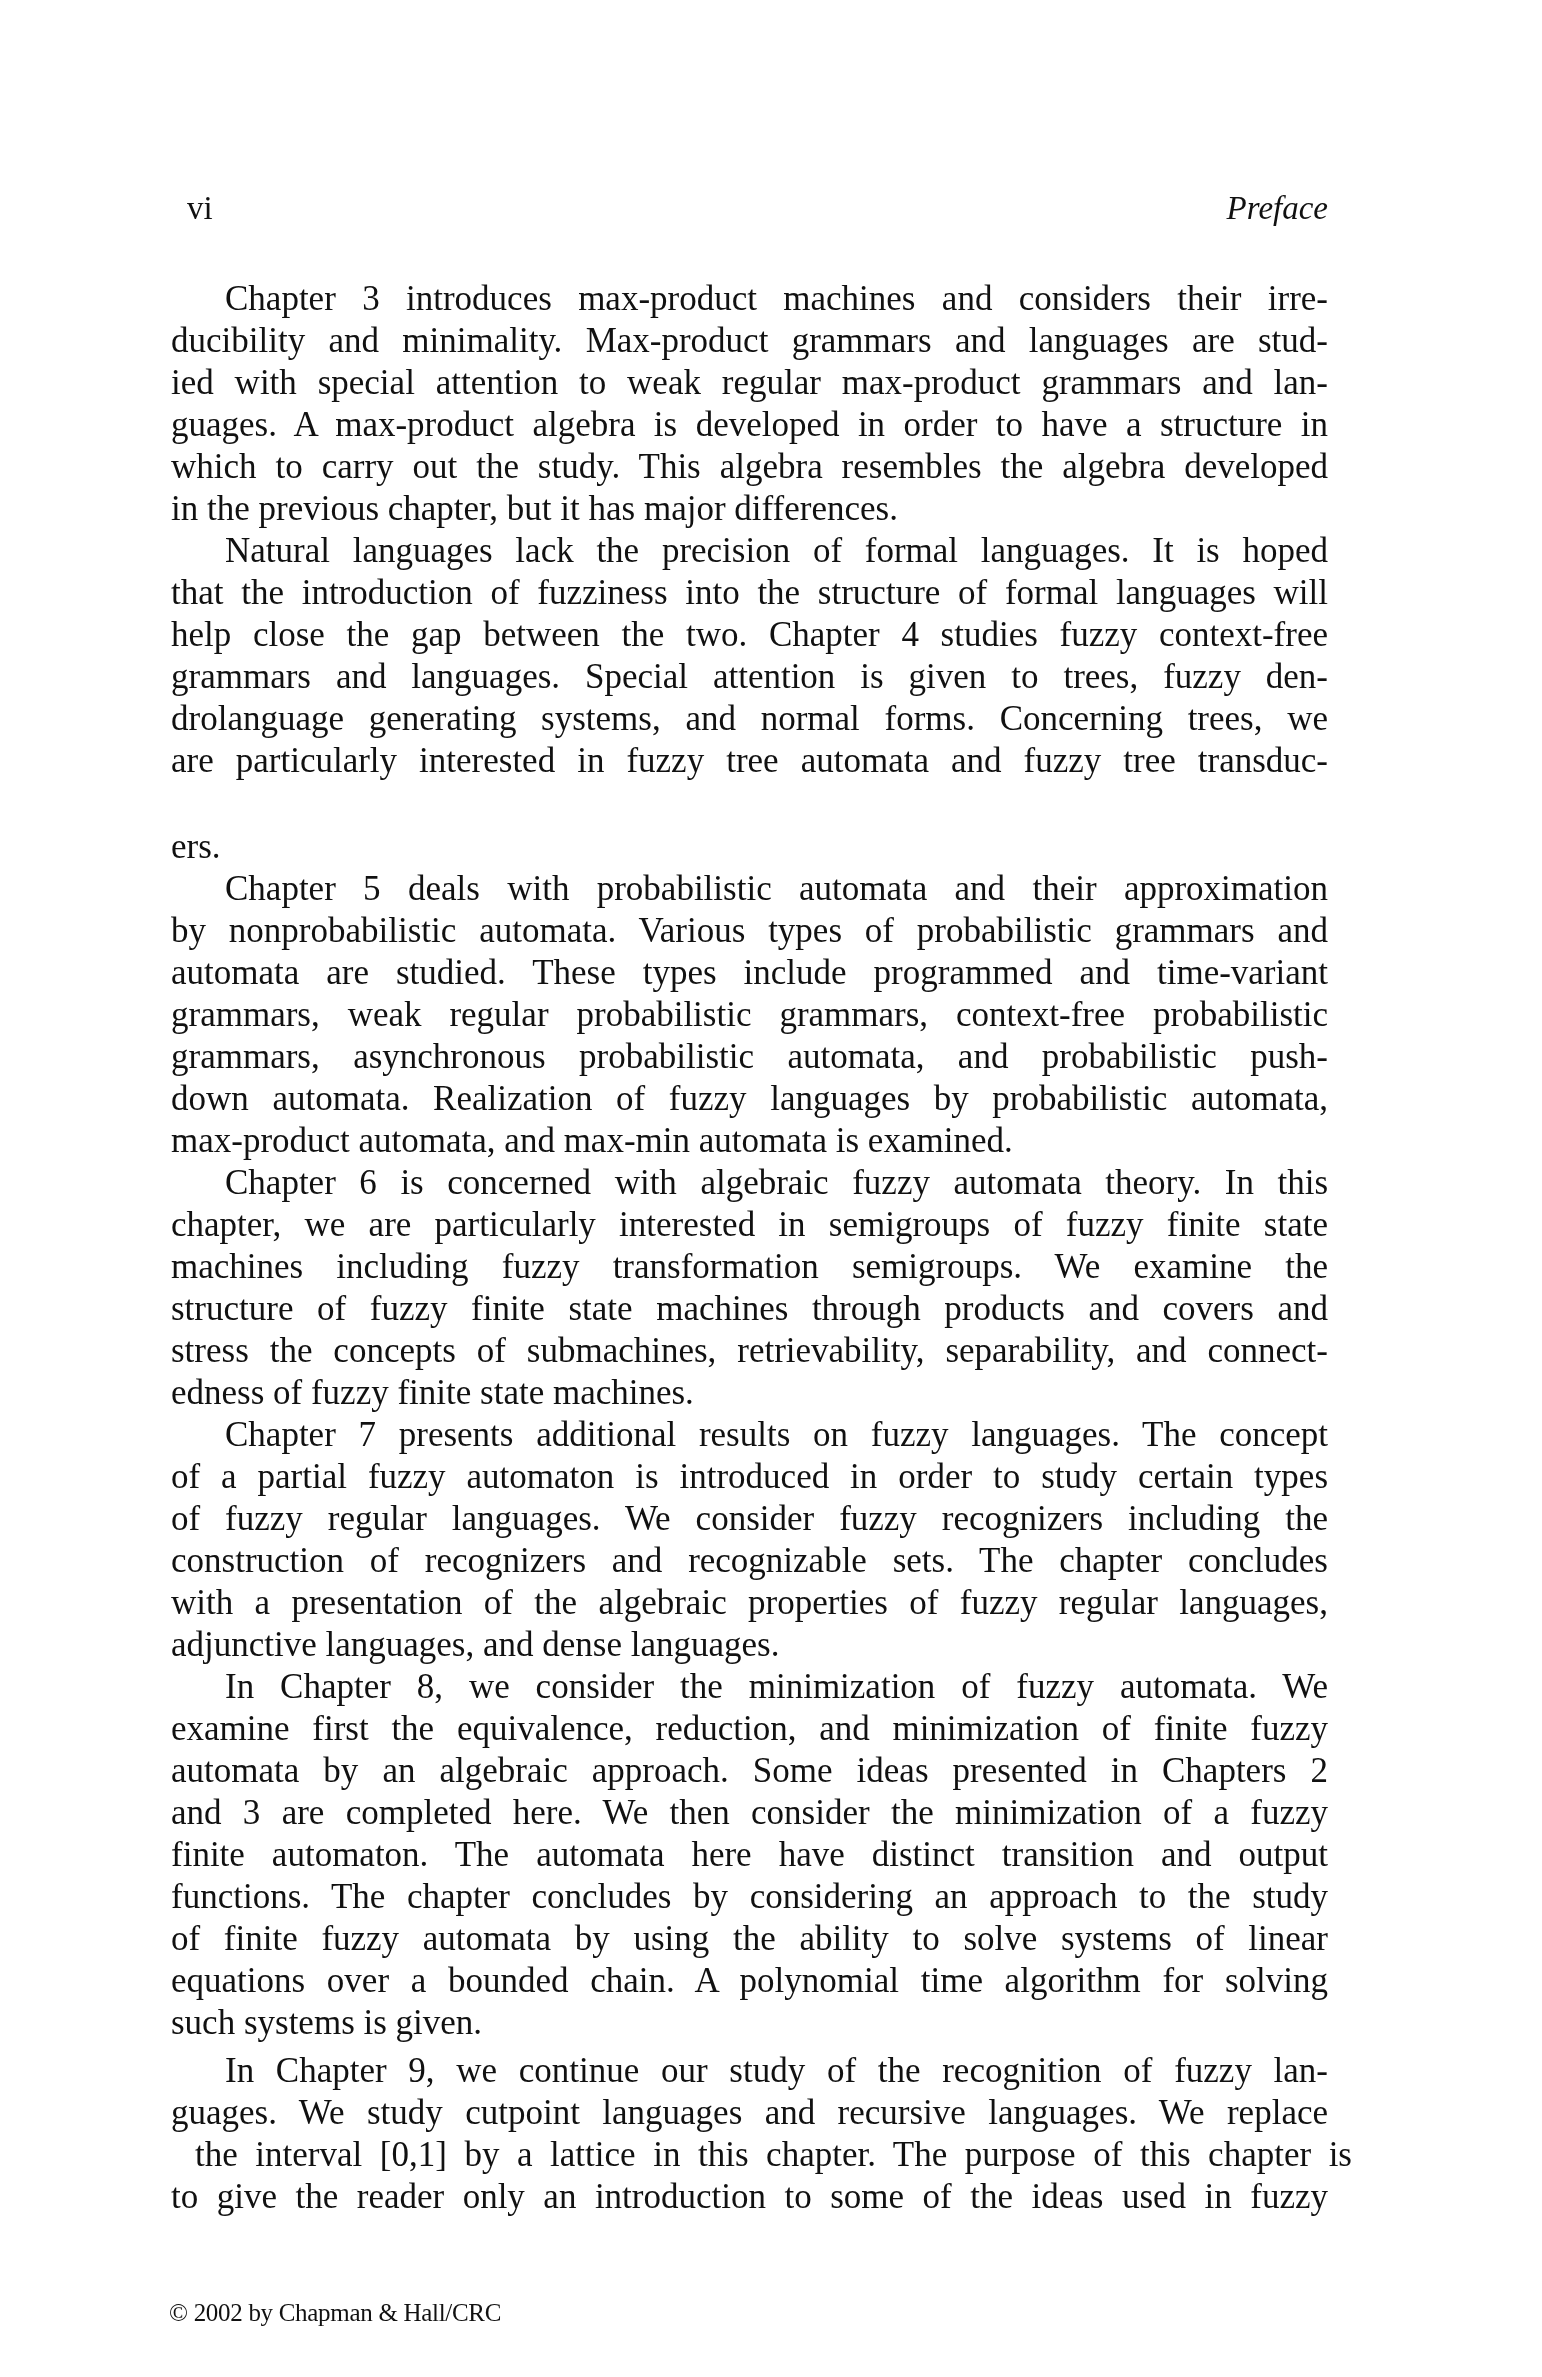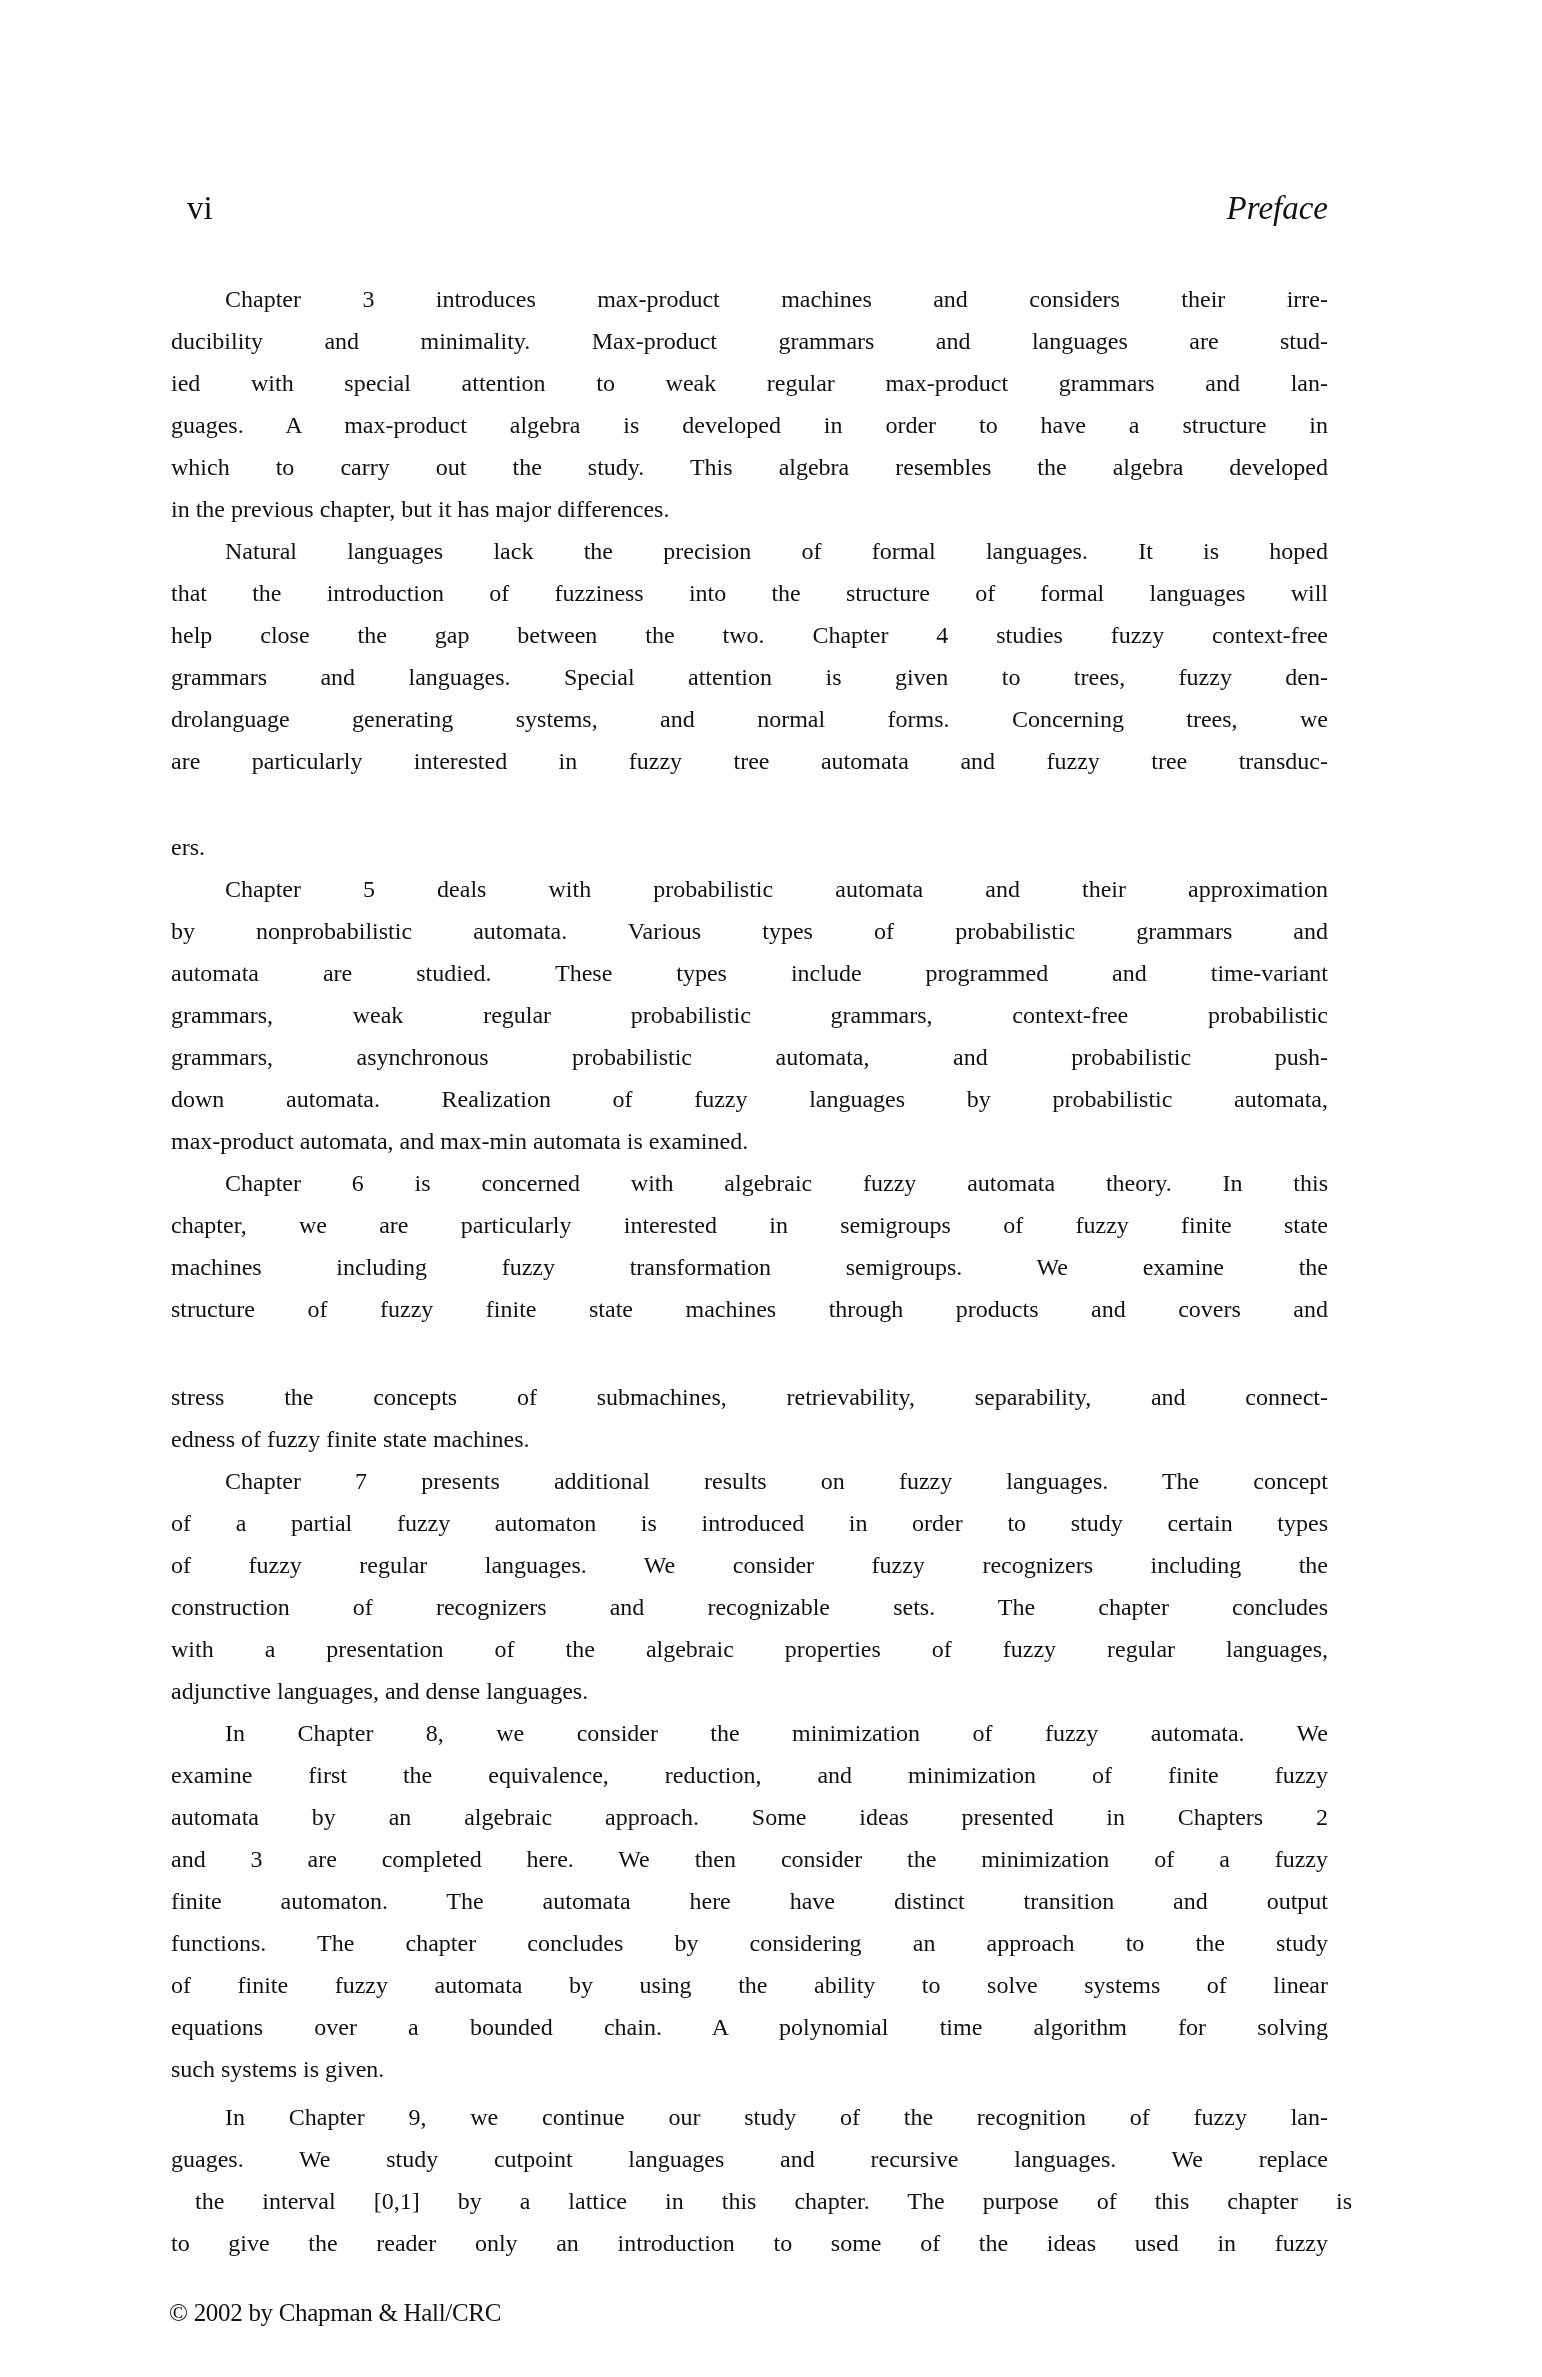--- a/index.html
+++ b/index.html
@@ -3,21 +3,21 @@
 <meta charset="utf-8">
 <style>
   html, body { margin: 0; padding: 0; background: #ffffff; }
   body { width: 1542px; height: 2377px; position: relative; overflow: hidden; color: #111; }
   .page { position: absolute; left: 0; top: 0; width: 1542px; height: 2377px; background: #fff; }
   .header { position: absolute; left: 171px; top: 190px; width: 1157px; height: 43px;
             font-family: "Liberation Serif", "DejaVu Serif", serif; font-size: 33px; }
   .header .num { position: absolute; left: 16px; top: 0; }
   .header .title { position: absolute; right: 0; top: 0; font-style: italic; }
   .body { position: absolute; left: 171px; top: 278px; width: 1157px;
-          font-family: "Liberation Serif", "DejaVu Serif", serif; font-size: 24px; line-height: 42px; }
+          font-family: "Liberation Serif", "DejaVu Serif", serif; font-size: 35px; line-height: 42px; }
   .para { margin: 0 0 0 0; }
   .para.gap { margin-top: 6px; }
   .line { display: block; text-align: justify; text-align-last: justify; white-space: nowrap; height: 42px; overflow: visible; }
   .line.last { text-align-last: left; }
   .line.first { padding-left: 54px; }
   .footer { position: absolute; left: 169px; top: 2299px; font-family: "Liberation Serif", "DejaVu Serif", serif;
             font-size: 25px; letter-spacing: -0.3px; }
 </style>
 </head>
 <body>
@@ -53,21 +53,21 @@
         <span class="line" style="width: 1157px; box-sizing: border-box;">grammars, weak regular probabilistic grammars, context-free probabilistic</span>
         <span class="line" style="width: 1157px; box-sizing: border-box;">grammars, asynchronous probabilistic automata, and probabilistic push-</span>
         <span class="line" style="width: 1157px; box-sizing: border-box;">down automata. Realization of fuzzy languages by probabilistic automata,</span>
         <span class="line last" style="width: 1157px; box-sizing: border-box;">max-product automata, and max-min automata is examined.</span>
       </div>
       <div class="para">
         <span class="line first" style="width: 1157px; box-sizing: border-box;">Chapter 6 is concerned with algebraic fuzzy automata theory. In this</span>
         <span class="line" style="width: 1157px; box-sizing: border-box;">chapter, we are particularly interested in semigroups of fuzzy finite state</span>
         <span class="line" style="width: 1157px; box-sizing: border-box;">machines including fuzzy transformation semigroups. We examine the</span>
         <span class="line" style="width: 1157px; box-sizing: border-box;">structure of fuzzy finite state machines through products and covers and</span>
-        <span class="line" style="width: 1157px; box-sizing: border-box; margin-top: 46px;">stress the concepts of submachines, retrievability, separability, and connect-</span>
+        <span class="line" style="width: 1157px; box-sizing: border-box;">stress the concepts of submachines, retrievability, separability, and connect-</span>
         <span class="line last" style="width: 1157px; box-sizing: border-box;">edness of fuzzy finite state machines.</span>
       </div>
       <div class="para">
         <span class="line first" style="width: 1157px; box-sizing: border-box;">Chapter 7 presents additional results on fuzzy languages. The concept</span>
         <span class="line" style="width: 1157px; box-sizing: border-box;">of a partial fuzzy automaton is introduced in order to study certain types</span>
         <span class="line" style="width: 1157px; box-sizing: border-box;">of fuzzy regular languages. We consider fuzzy recognizers including the</span>
         <span class="line" style="width: 1157px; box-sizing: border-box;">construction of recognizers and recognizable sets. The chapter concludes</span>
         <span class="line" style="width: 1157px; box-sizing: border-box;">with a presentation of the algebraic properties of fuzzy regular languages,</span>
         <span class="line last" style="width: 1157px; box-sizing: border-box;">adjunctive languages, and dense languages.</span>
       </div>

